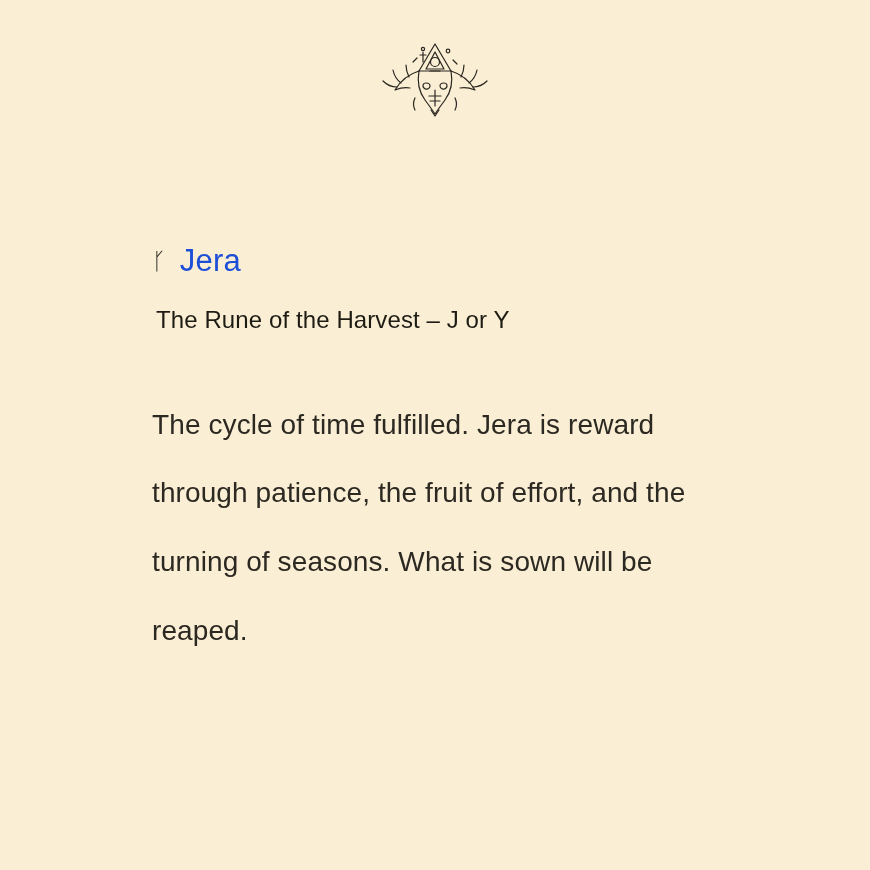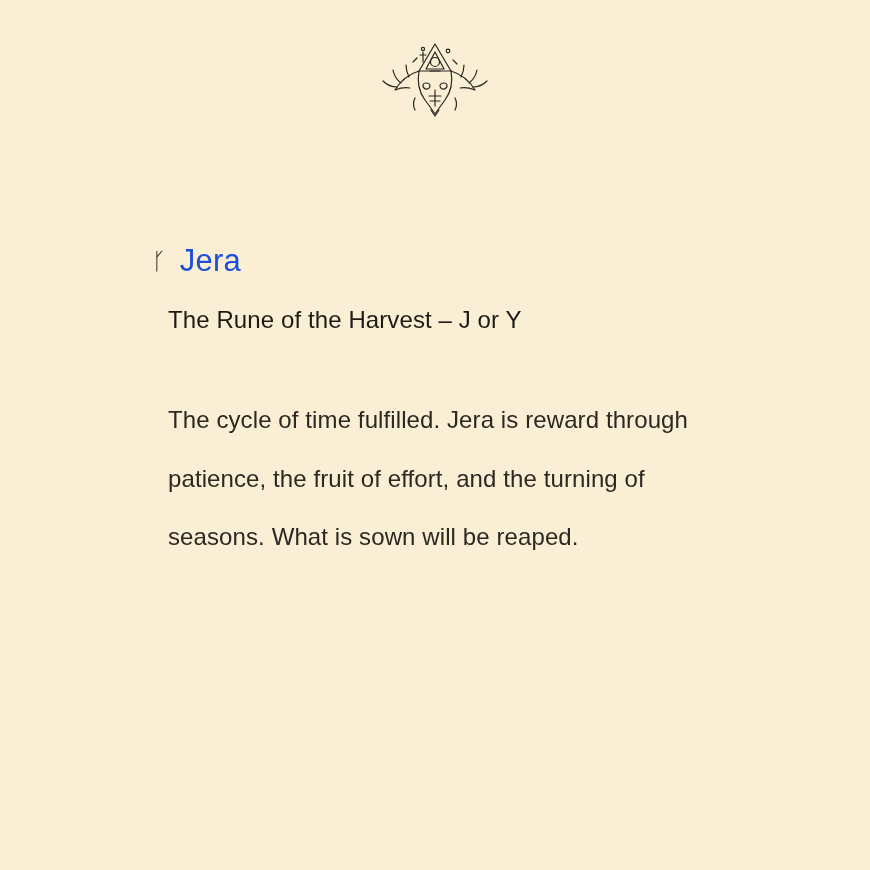--- a/index.html
+++ b/index.html
@@ -53,29 +53,29 @@
     font-weight: 400;
     letter-spacing: 0.2px;
     color: #1d4ed8;
     line-height: 1;
   }
   .subtitle {
     font-size: 24px;
     font-weight: 500;
     letter-spacing: 0.1px;
     color: #1e1b15;
-    margin: 0 0 56px 16px;
+    margin: 0 0 56px 4px;
     line-height: 1.2;
   }
   .body-text {
-    font-size: 24px;
+    font-size: 28px;
     font-weight: 400;
     line-height: 2.45;
     color: #2c2822;
-    margin: 16px;
+    margin: 0;
     max-width: 580px;
     letter-spacing: 0.1px;
   }
 </style>
 </head>
 <body>
 
 <div class="page">
 
   <div class="emblem">

